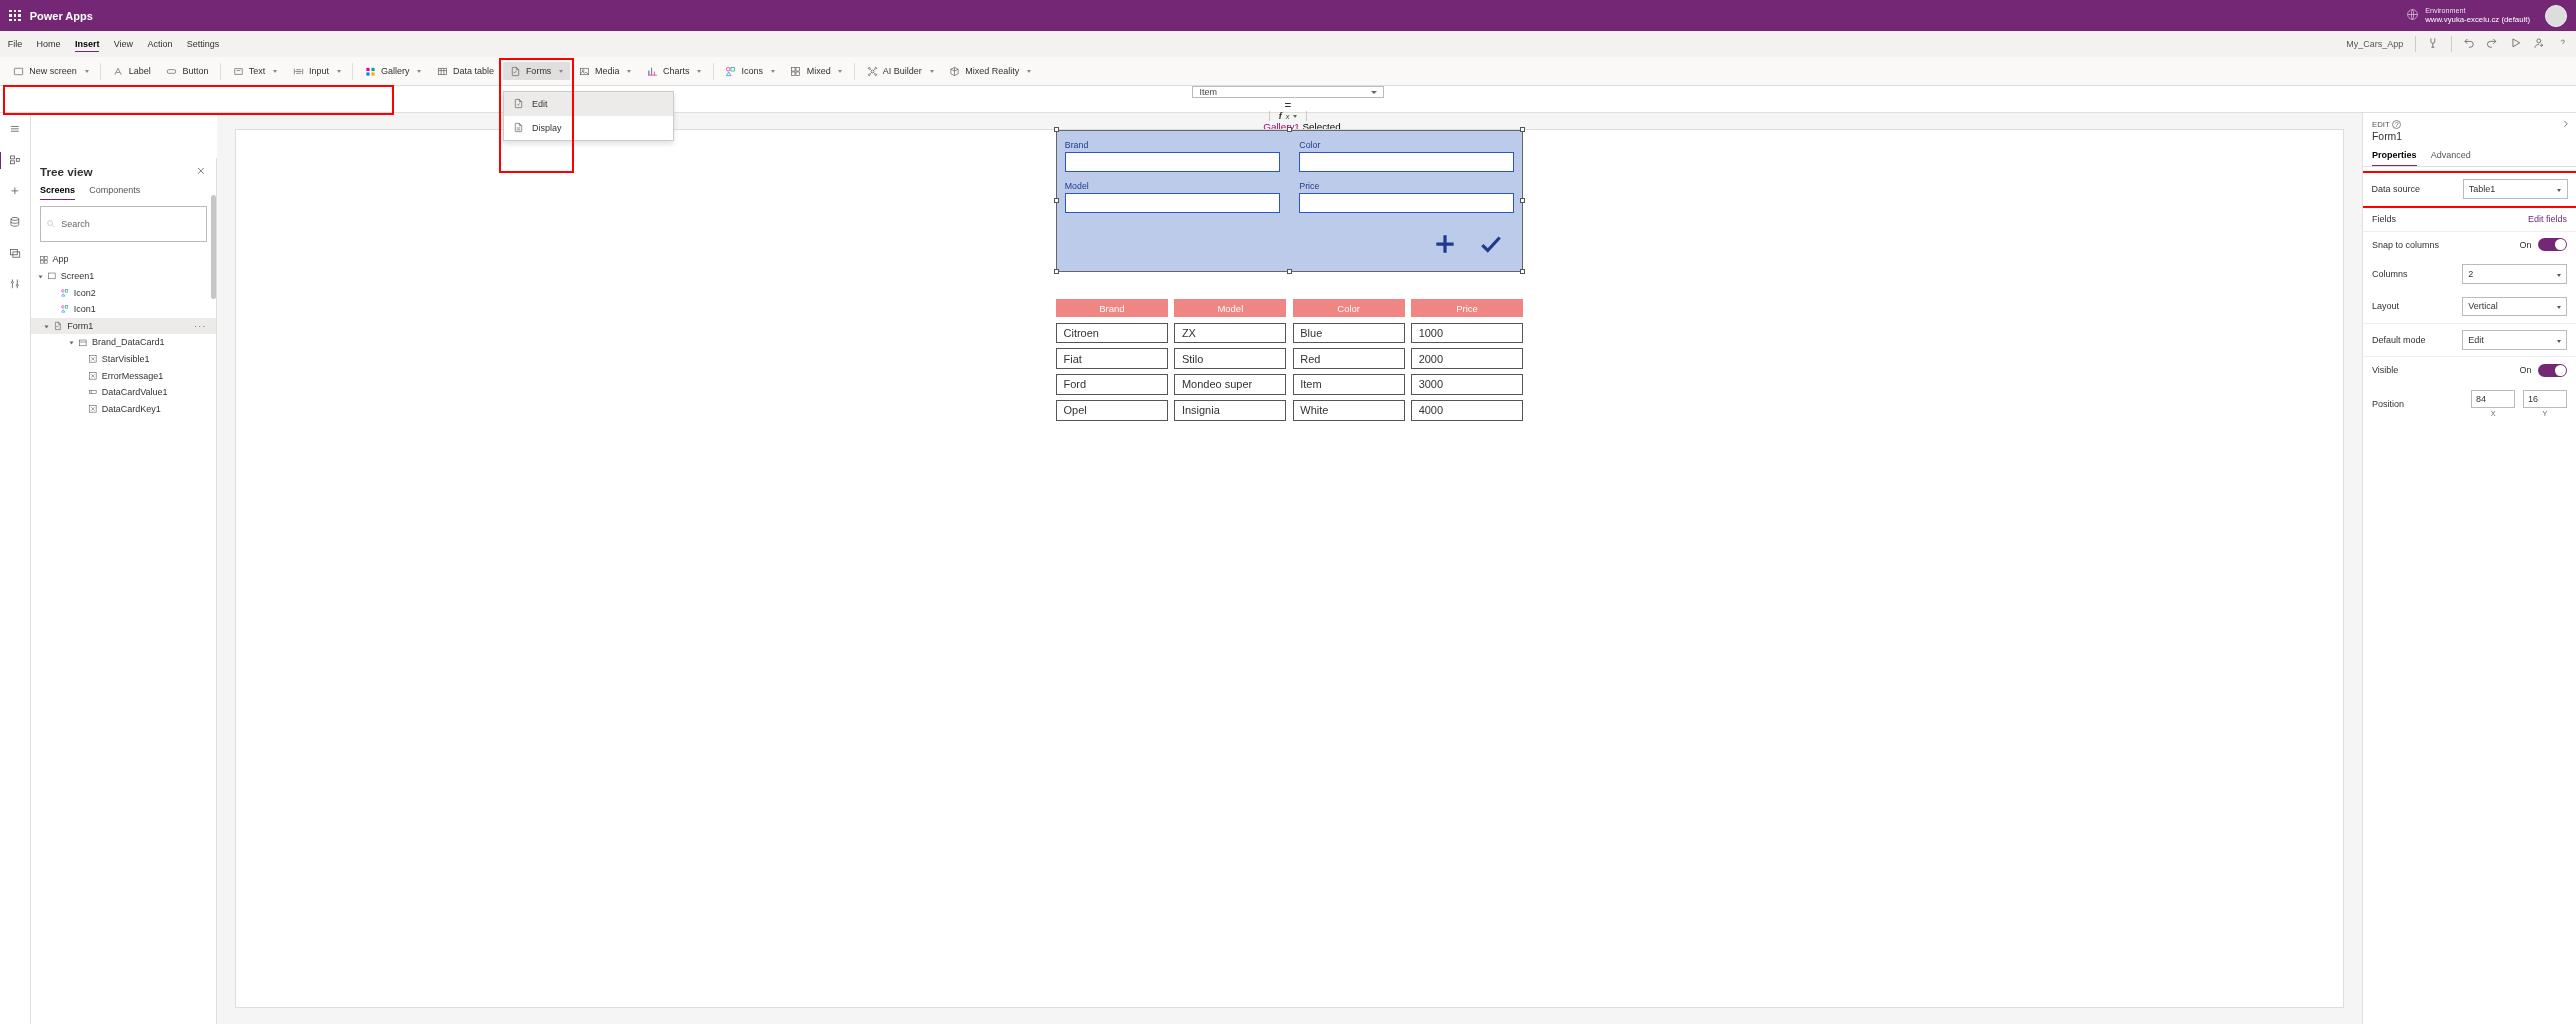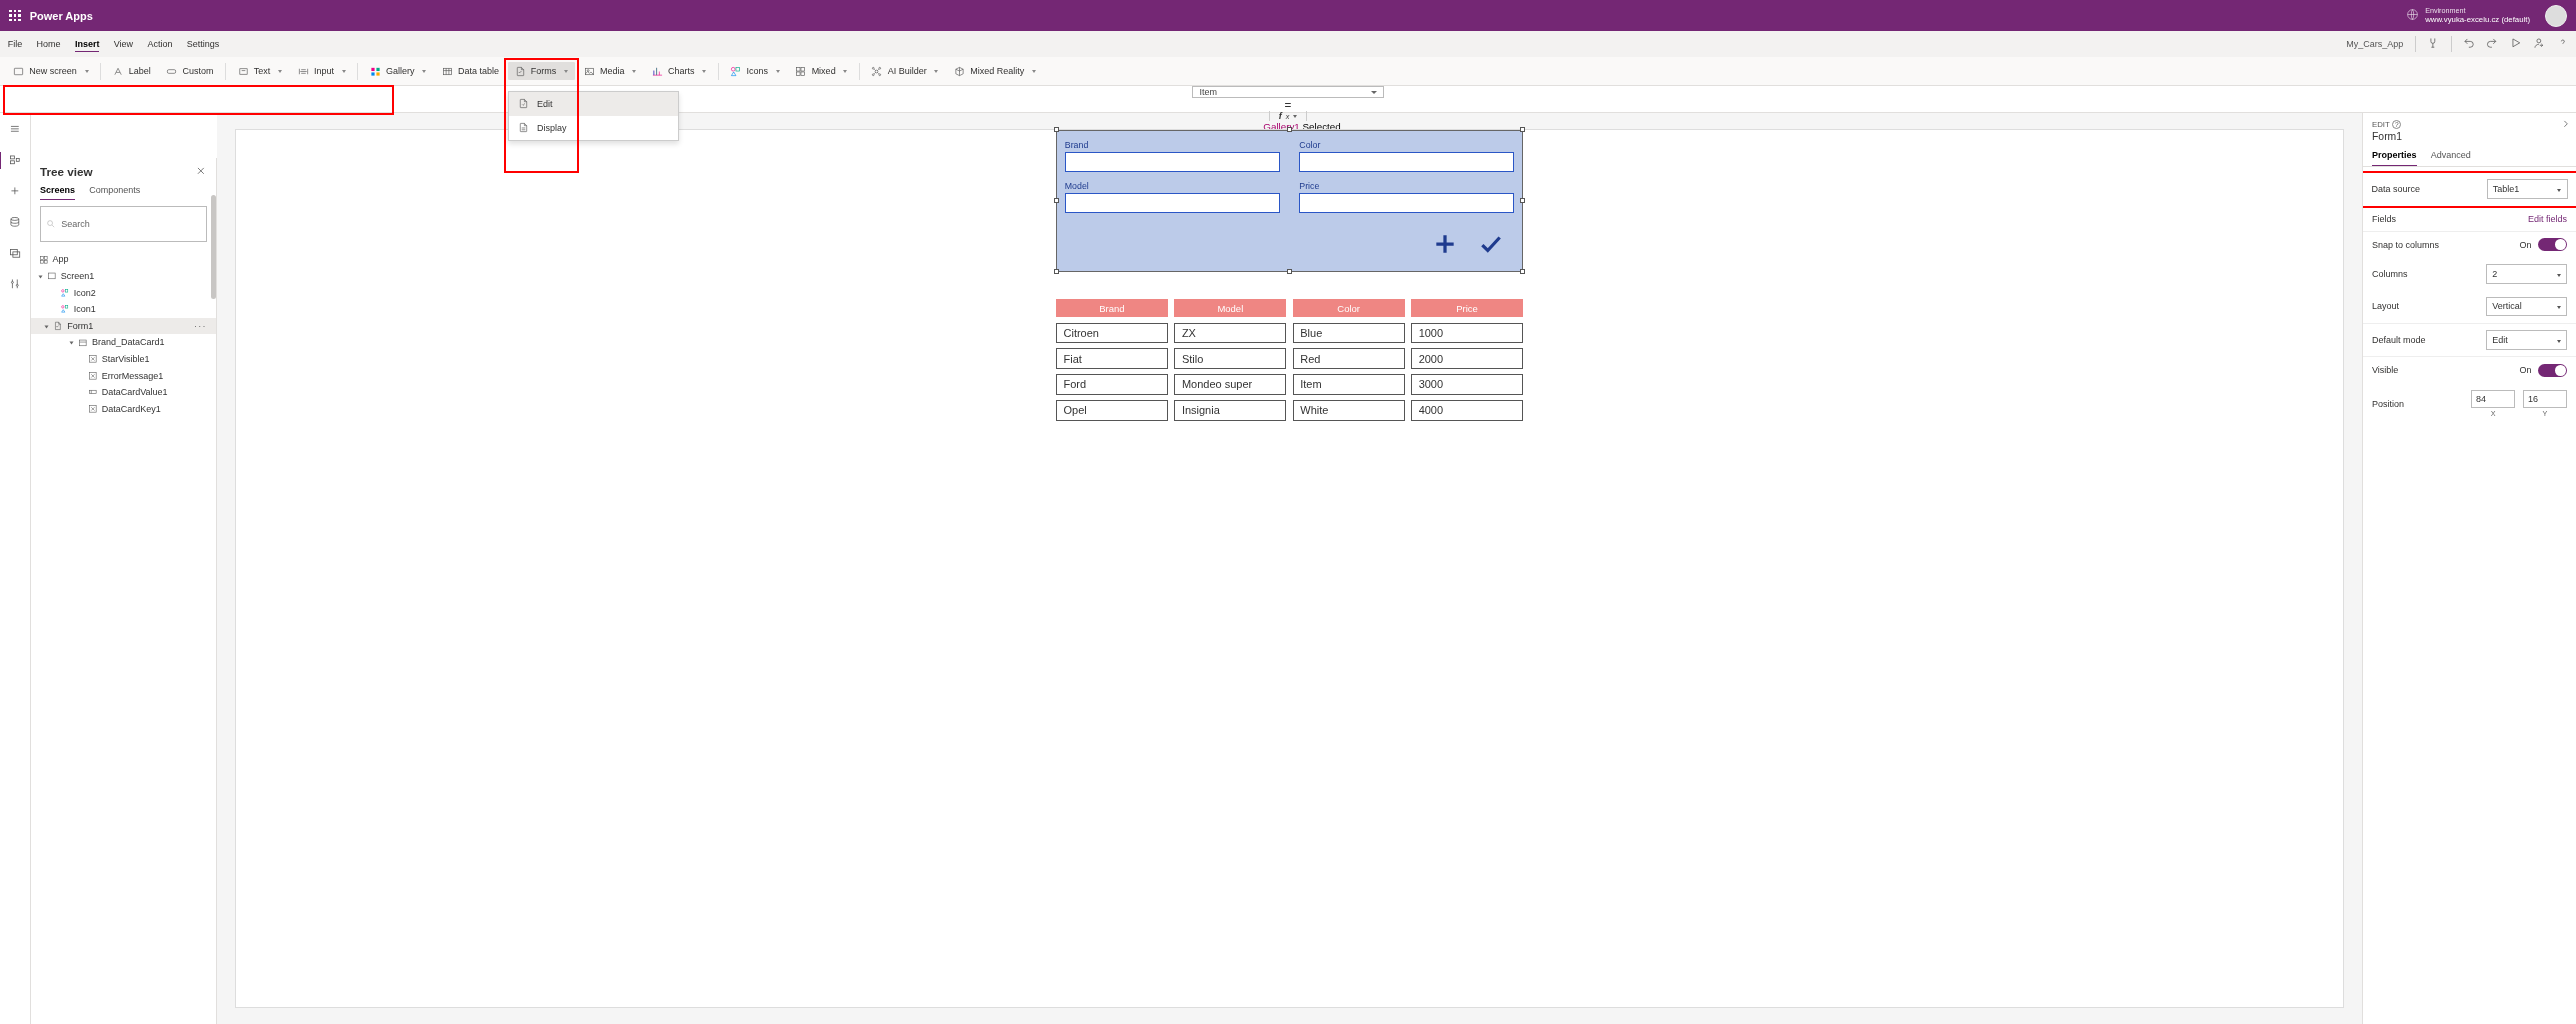--- a/index.html
+++ b/index.html
@@ -96,21 +96,21 @@
   .pp-mode .q{width:9px;height:9px;border:0.7px solid #888;border-radius:50%;display:inline-flex;align-items:center;justify-content:center;font-size:6.5px;}
   .pp-chev-expand{position:absolute;right:3.9px;top:5.2px;}
   .pp-name { font-size:10.4px; margin-top:2.6px;}
   .pp-tabs { display:flex; gap:14.3px; padding:0 9px; border-bottom:0.7px solid #e1dfdd;}
   .pp-tab { padding:5.2px 0; cursor:pointer; color:#555;}
   .pp-tab.active { font-weight:600; border-bottom:1.3px solid #742774; color:#000;}
   .pp-body { padding:3.9px 0; overflow:auto;}
   .pp-row { display:flex;align-items:center;justify-content:space-between;padding:6.5px 9px;}
   .pp-row.bord { border-bottom:0.7px solid #eee;}
   .pp-label{color:#323130;}
-  .pp-sel { width:81px; height:19.6px; border:0.7px solid #bbb; display:flex;align-items:center;justify-content:space-between;padding:0 5.2px;color:#333;}
+  .pp-sel { width:105px; height:19.6px; border:0.7px solid #bbb; display:flex;align-items:center;justify-content:space-between;padding:0 5.2px;color:#333;}
   .pp-input-sm { width:44px;height:18px;border:0.7px solid #bbb;padding:0 3.9px;color:#333;display:flex;align-items:center;justify-content:space-between;}
   .pp-dual { display:flex;flex-direction:column;align-items:center;gap:1.3px;}
   .pp-dual-row{display:flex;gap:7.8px;}
   .pp-sublabel{font-size:7.2px;color:#666;}
   .link { color:#742774; cursor:pointer;}
   .toggle { width:29px;height:13px;background:#742774;border-radius:13px;position:relative;display:inline-block;}
   .toggle::after{content:"";position:absolute;right:1.3px;top:1.3px;width:10.4px;height:10.4px;background:#fff;border-radius:50%;}
   .toggle-wrap{display:flex;align-items:center;gap:6.5px;}
   .red-ds { border:2.6px solid #f00; margin:0 -2.6px;}
   .pp-row .chevdown::after{content:"";width:0;height:0;border-left:2.6px solid transparent;border-right:2.6px solid transparent;border-top:3.3px solid #555;display:inline-block;}
@@ -194,21 +194,21 @@
   <div class="rib-btn">
       <svg viewBox="0 0 24 24">
         <path d="M4 19l7-14 7 14M7 14h8"></path>
       </svg>
       <span>Label</span>
     </div>
   <div class="rib-btn">
       <svg viewBox="0 0 24 24">
         <rect x="3" y="8" width="18" height="8" rx="3"></rect>
       </svg>
-      <span>Custom</span>
+      <span>Button</span>
     </div>
   <span class="rib-sep"></span>
   <div class="rib-btn chev">
       <svg viewBox="0 0 24 24">
         <rect x="4" y="6" width="16" height="12"></rect>
         <path d="M8 10h8"></path>
       </svg>
       <span>Text</span>
     </div>
   <div class="rib-btn chev">

